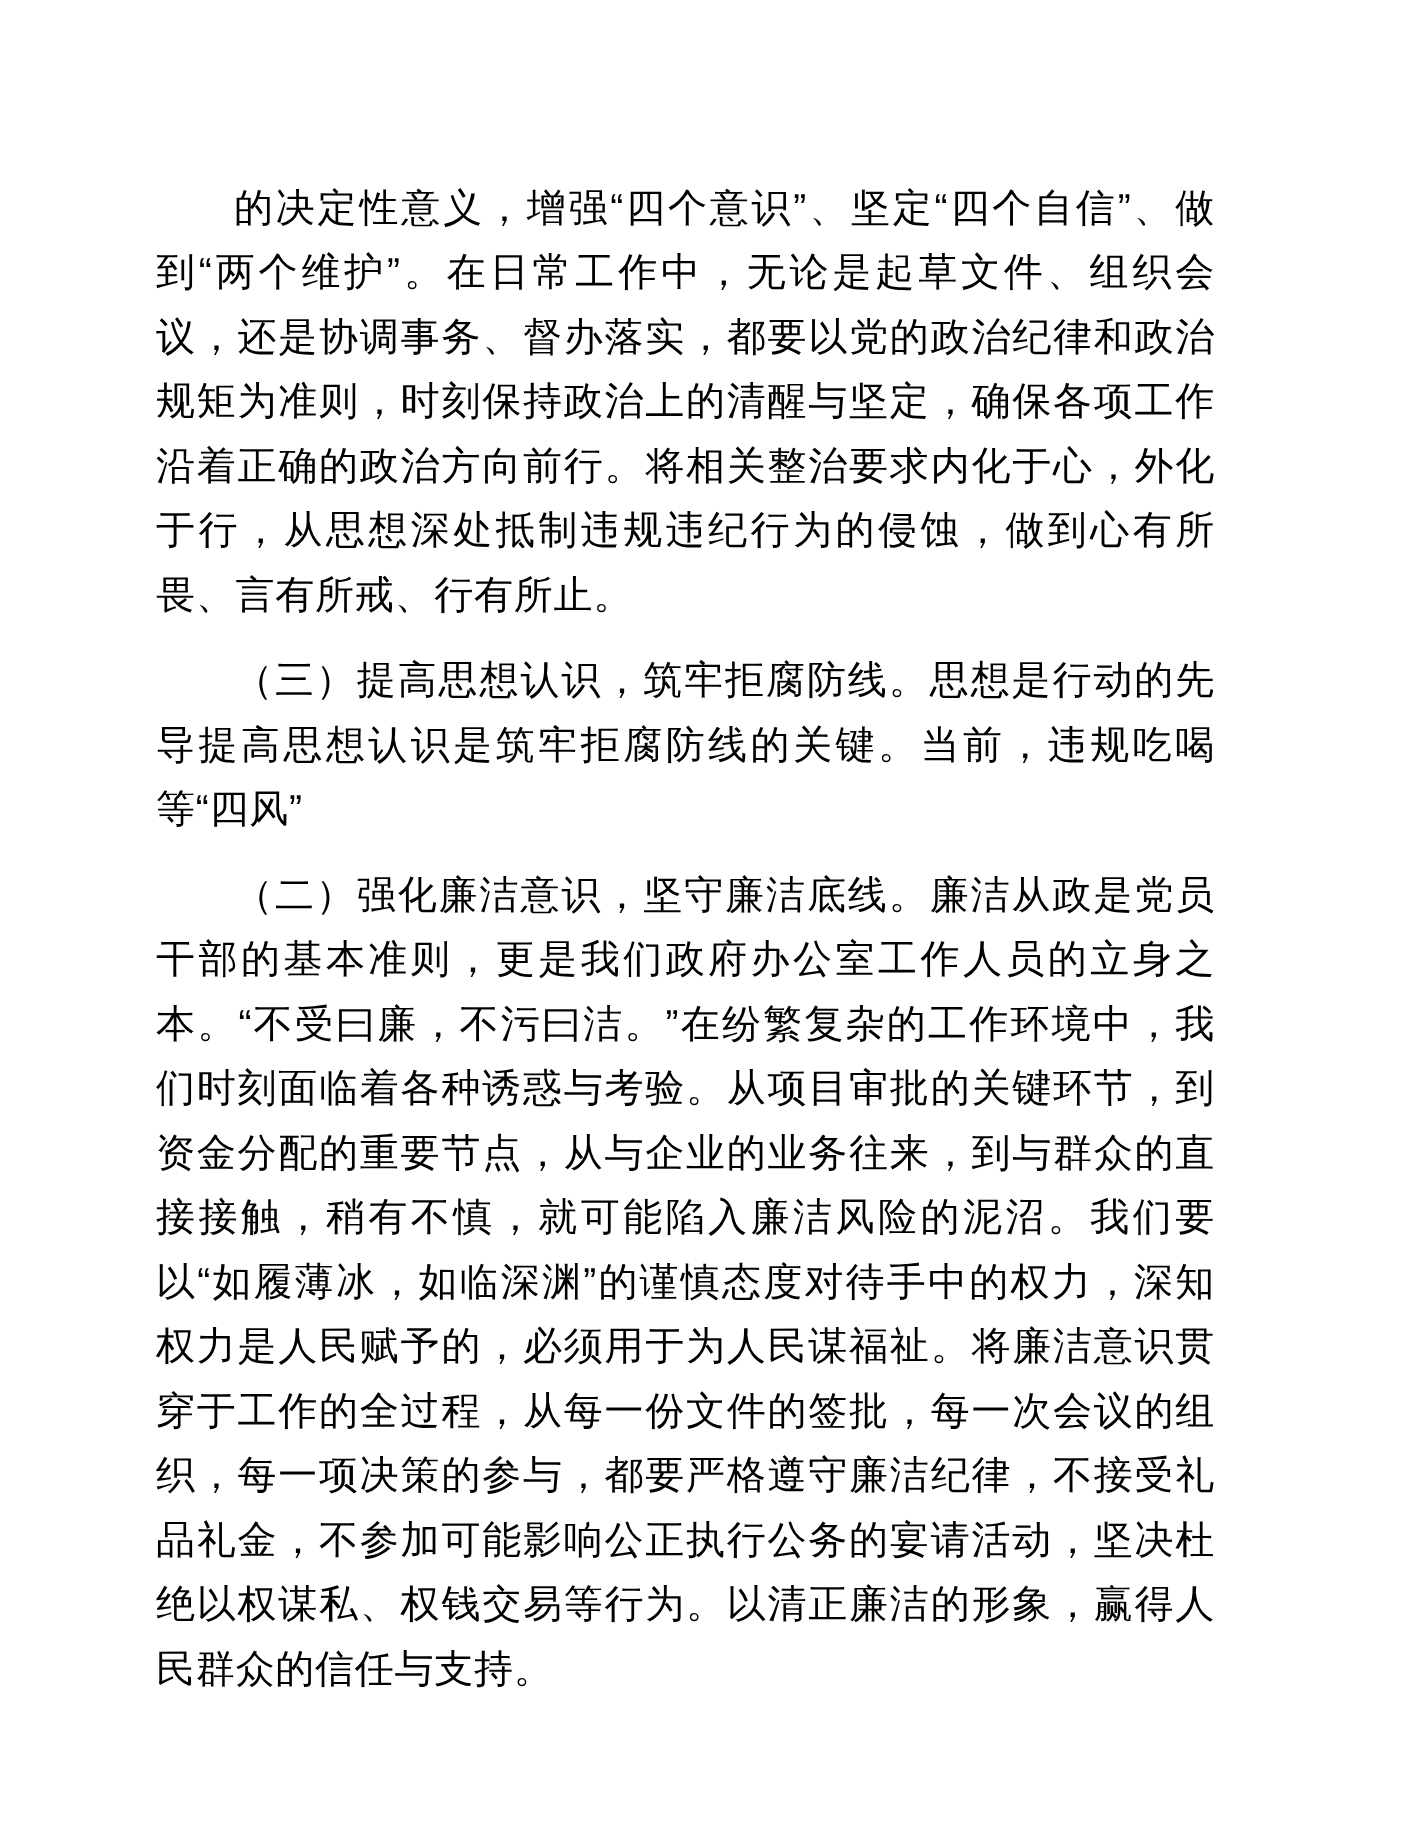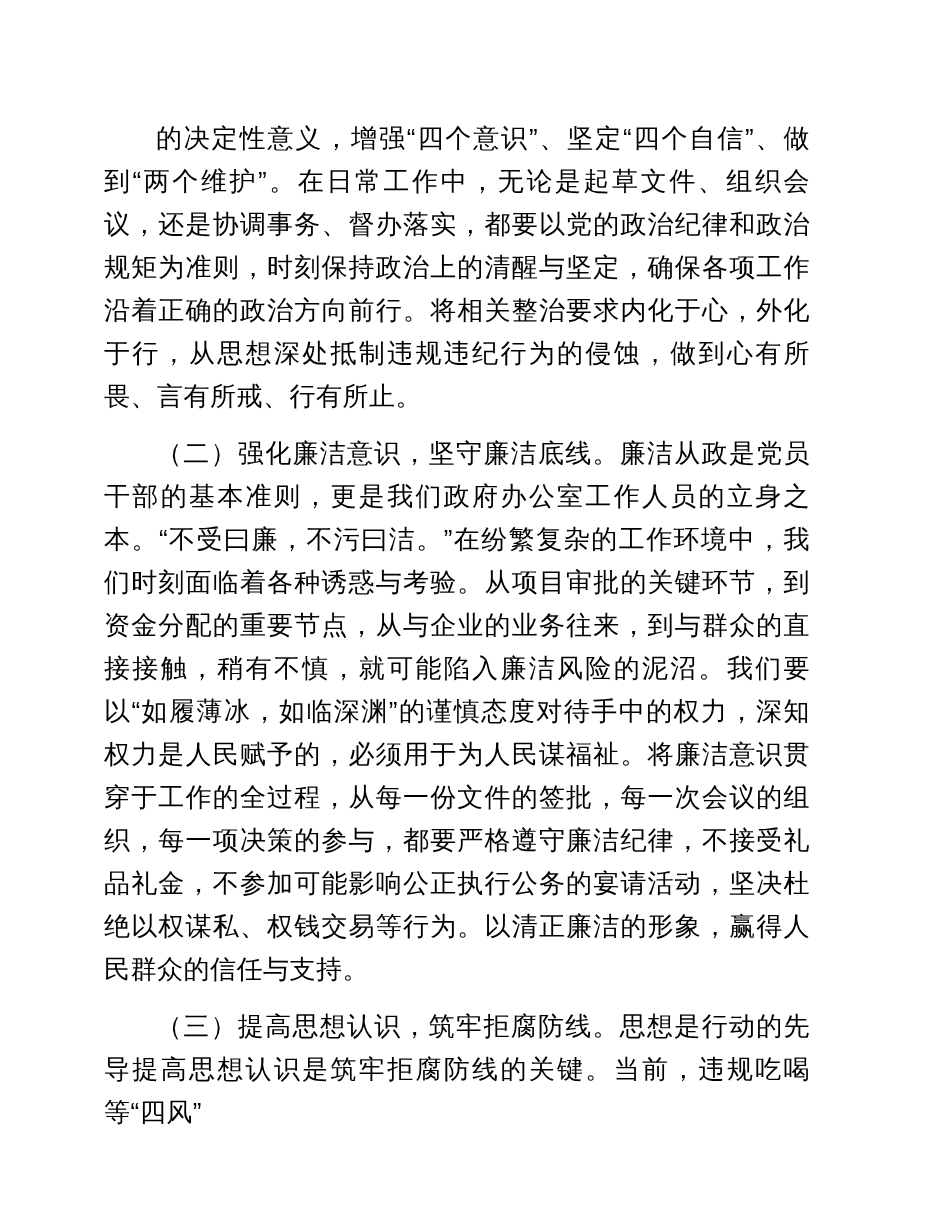--- a/index.html
+++ b/index.html
@@ -35,15 +35,15 @@
   }
   .doc-paragraph:last-child {
     margin-bottom: 0;
   }
 </style>
 </head>
 <body>
 
 <div class="doc-page">
   <p class="doc-paragraph">的决定性意义，增强“四个意识”、坚定“四个自信”、做到“两个维护”。在日常工作中，无论是起草文件、组织会议，还是协调事务、督办落实，都要以党的政治纪律和政治规矩为准则，时刻保持政治上的清醒与坚定，确保各项工作沿着正确的政治方向前行。将相关整治要求内化于心，外化于行，从思想深处抵制违规违纪行为的侵蚀，做到心有所畏、言有所戒、行有所止。</p>
+  <p class="doc-paragraph">（三）提高思想认识，筑牢拒腐防线。思想是行动的先导提高思想认识是筑牢拒腐防线的关键。当前，违规吃喝等“四风”</p>
   <p class="doc-paragraph">（二）强化廉洁意识，坚守廉洁底线。廉洁从政是党员干部的基本准则，更是我们政府办公室工作人员的立身之本。“不受曰廉，不污曰洁。”在纷繁复杂的工作环境中，我们时刻面临着各种诱惑与考验。从项目审批的关键环节，到资金分配的重要节点，从与企业的业务往来，到与群众的直接接触，稍有不慎，就可能陷入廉洁风险的泥沼。我们要以“如履薄冰，如临深渊”的谨慎态度对待手中的权力，深知权力是人民赋予的，必须用于为人民谋福祉。将廉洁意识贯穿于工作的全过程，从每一份文件的签批，每一次会议的组织，每一项决策的参与，都要严格遵守廉洁纪律，不接受礼品礼金，不参加可能影响公正执行公务的宴请活动，坚决杜绝以权谋私、权钱交易等行为。以清正廉洁的形象，赢得人民群众的信任与支持。</p>
-  <p class="doc-paragraph">（三）提高思想认识，筑牢拒腐防线。思想是行动的先导提高思想认识是筑牢拒腐防线的关键。当前，违规吃喝等“四风”</p>
 </div>
 
 </body></html>

